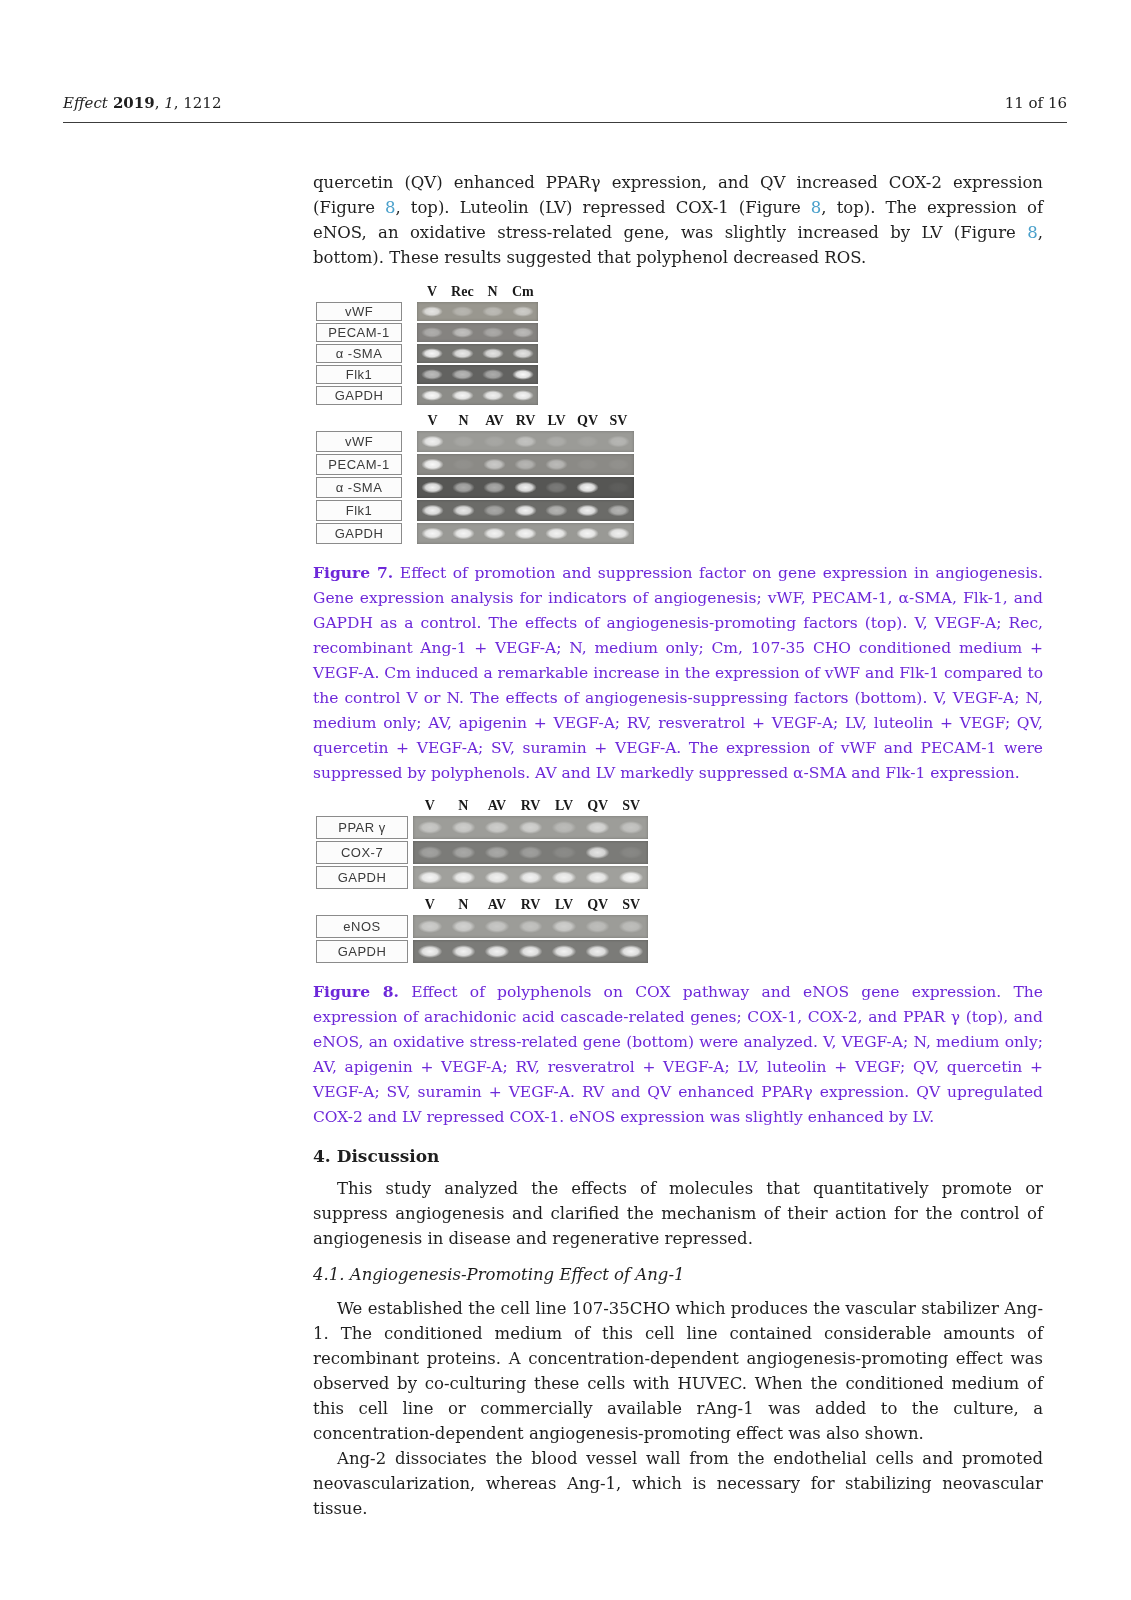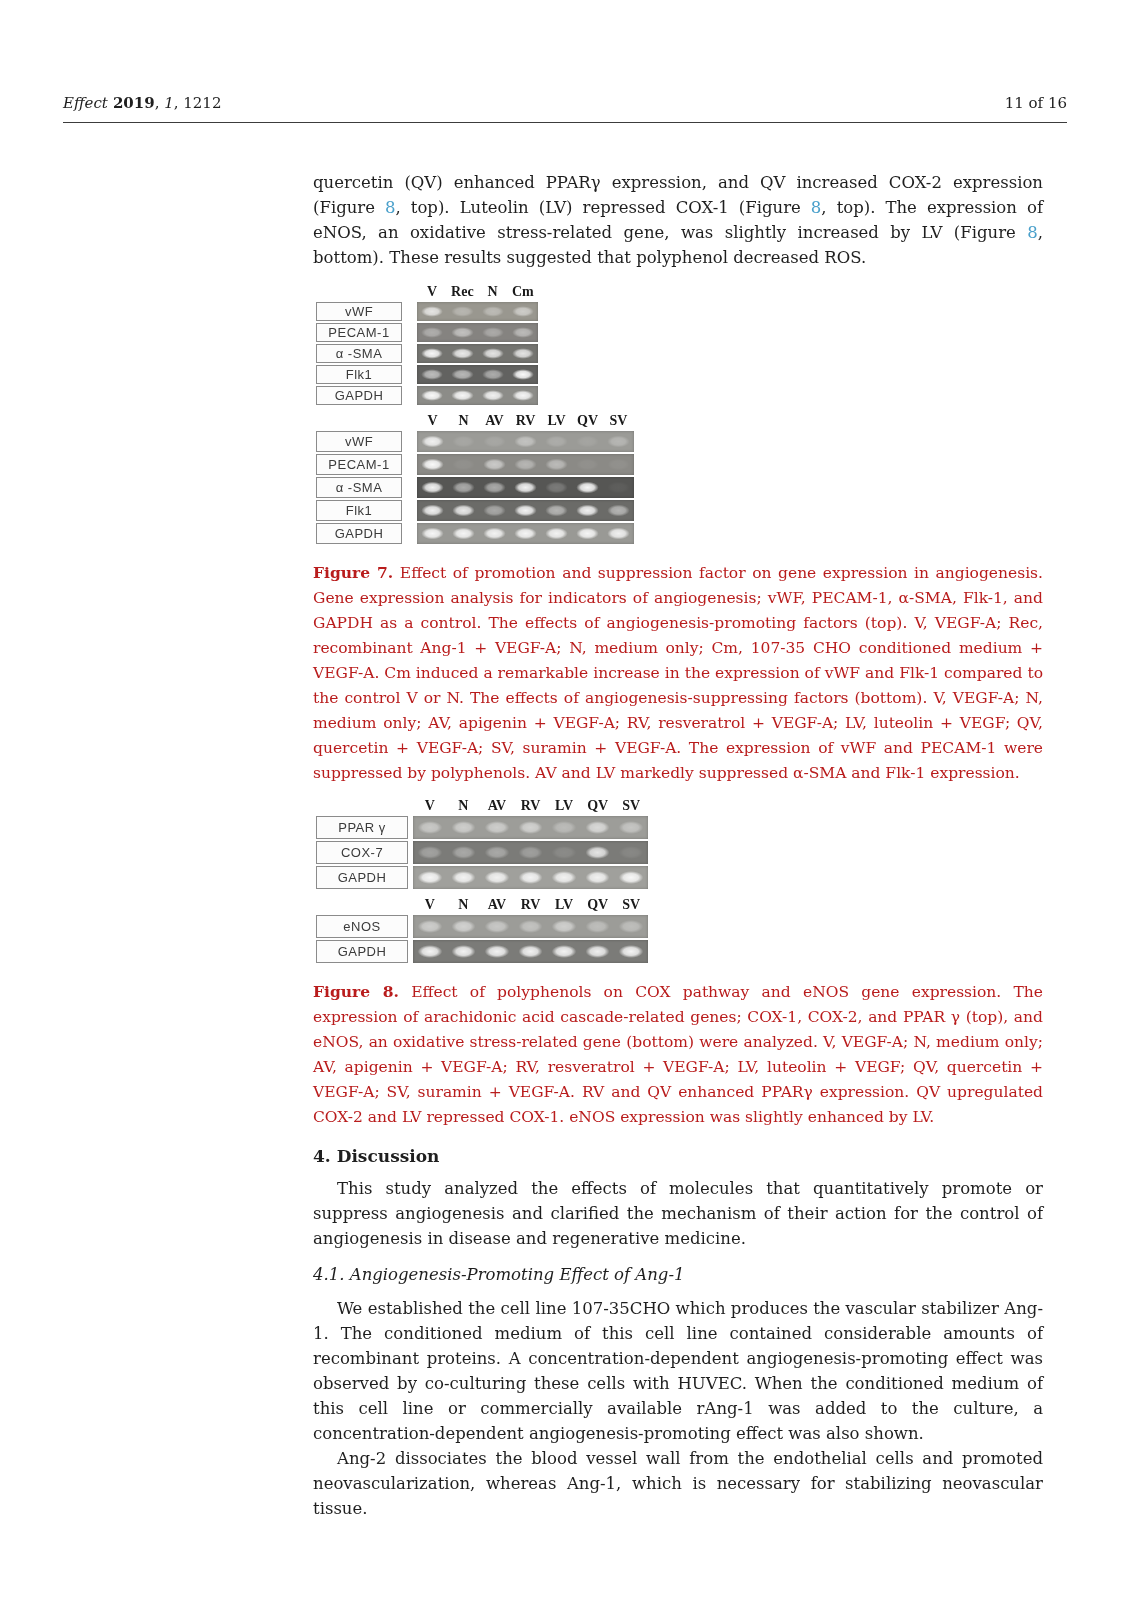--- a/index.html
+++ b/index.html
@@ -17,21 +17,21 @@
   .jr-b { font-weight:bold; margin-left:5px; }
   .header-rule { position:absolute; left:63px; right:64px; top:122px; border-top:1.3px solid #3c3c3c; }
 
   
   .content { position:absolute; left:313px; top:170px; width:730px; }
 
   p.body-text { margin:0; font-size:16.5px; line-height:25px; text-align:justify; }
   p.indent { text-indent:24px; }
   .ref { color:#4aa0cb; text-decoration:none; cursor:pointer; }
 
-  .caption { margin:16px 0 0 0; font-size:15.5px; line-height:25px; text-align:justify; color:#b91c1c; }
+  .caption { margin:16px 0 0 0; font-size:15.5px; line-height:25px; text-align:justify; color:#6d28d9; }
   .cap-label { font-weight:bold; }
 
   h2.sec-heading { margin:16px 0 10px 0; font-size:17px; font-weight:bold; }
   h3.subsec-heading { margin:14px 0 12px 0; font-size:16.5px; font-weight:normal; font-style:italic; }
 
   
   .figure-block { margin-left:3px; }
   .fig7 { margin-top:14px; }
   .fig8 { margin-top:12px; }
   .gel { display:flex; flex-direction:column; }
@@ -474,20 +474,20 @@
                 <div class="gel-band" style="background: radial-gradient(44% 34%, rgba(255, 255, 255, 0.92) 0%, rgba(255, 255, 255, 0.75) 50%, rgba(255, 255, 255, 0) 82%);"></div>
               </div>
             </div>
           </div>
         </div>
     </div>
 
     <p class="caption"><span class="cap-label">Figure 8.</span><span> Effect of polyphenols on COX pathway and eNOS gene expression. The expression of arachidonic acid cascade-related genes; COX-1, COX-2, and PPAR γ (top), and eNOS, an oxidative stress-related gene (bottom) were analyzed. V, VEGF-A; N, medium only; AV, apigenin + VEGF-A; RV, resveratrol + VEGF-A; LV, luteolin + VEGF; QV, quercetin + VEGF-A; SV, suramin + VEGF-A. RV and QV enhanced PPARγ expression. QV upregulated COX-2 and LV repressed COX-1. eNOS expression was slightly enhanced by LV.</span></p>
 
     <h2 class="sec-heading">4. Discussion</h2>
-    <p class="body-text indent">This study analyzed the effects of molecules that quantitatively promote or suppress angiogenesis and clarified the mechanism of their action for the control of angiogenesis in disease and regenerative medicine.</p>
+    <p class="body-text indent">This study analyzed the effects of molecules that quantitatively promote or suppress angiogenesis and clarified the mechanism of their action for the control of angiogenesis in disease and regenerative repressed.</p>
 
     <h3 class="subsec-heading">4.1. Angiogenesis-Promoting Effect of Ang-1</h3>
     <p class="body-text indent">We established the cell line 107-35CHO which produces the vascular stabilizer Ang-1. The conditioned medium of this cell line contained considerable amounts of recombinant proteins. A concentration-dependent angiogenesis-promoting effect was observed by co-culturing these cells with HUVEC. When the conditioned medium of this cell line or commercially available rAng-1 was added to the culture, a concentration-dependent angiogenesis-promoting effect was also shown.</p>
     <p class="body-text indent">Ang-2 dissociates the blood vessel wall from the endothelial cells and promoted neovascularization, whereas Ang-1, which is necessary for stabilizing neovascular tissue.</p>
 
   </div>
 </div>
 
 </body></html>

